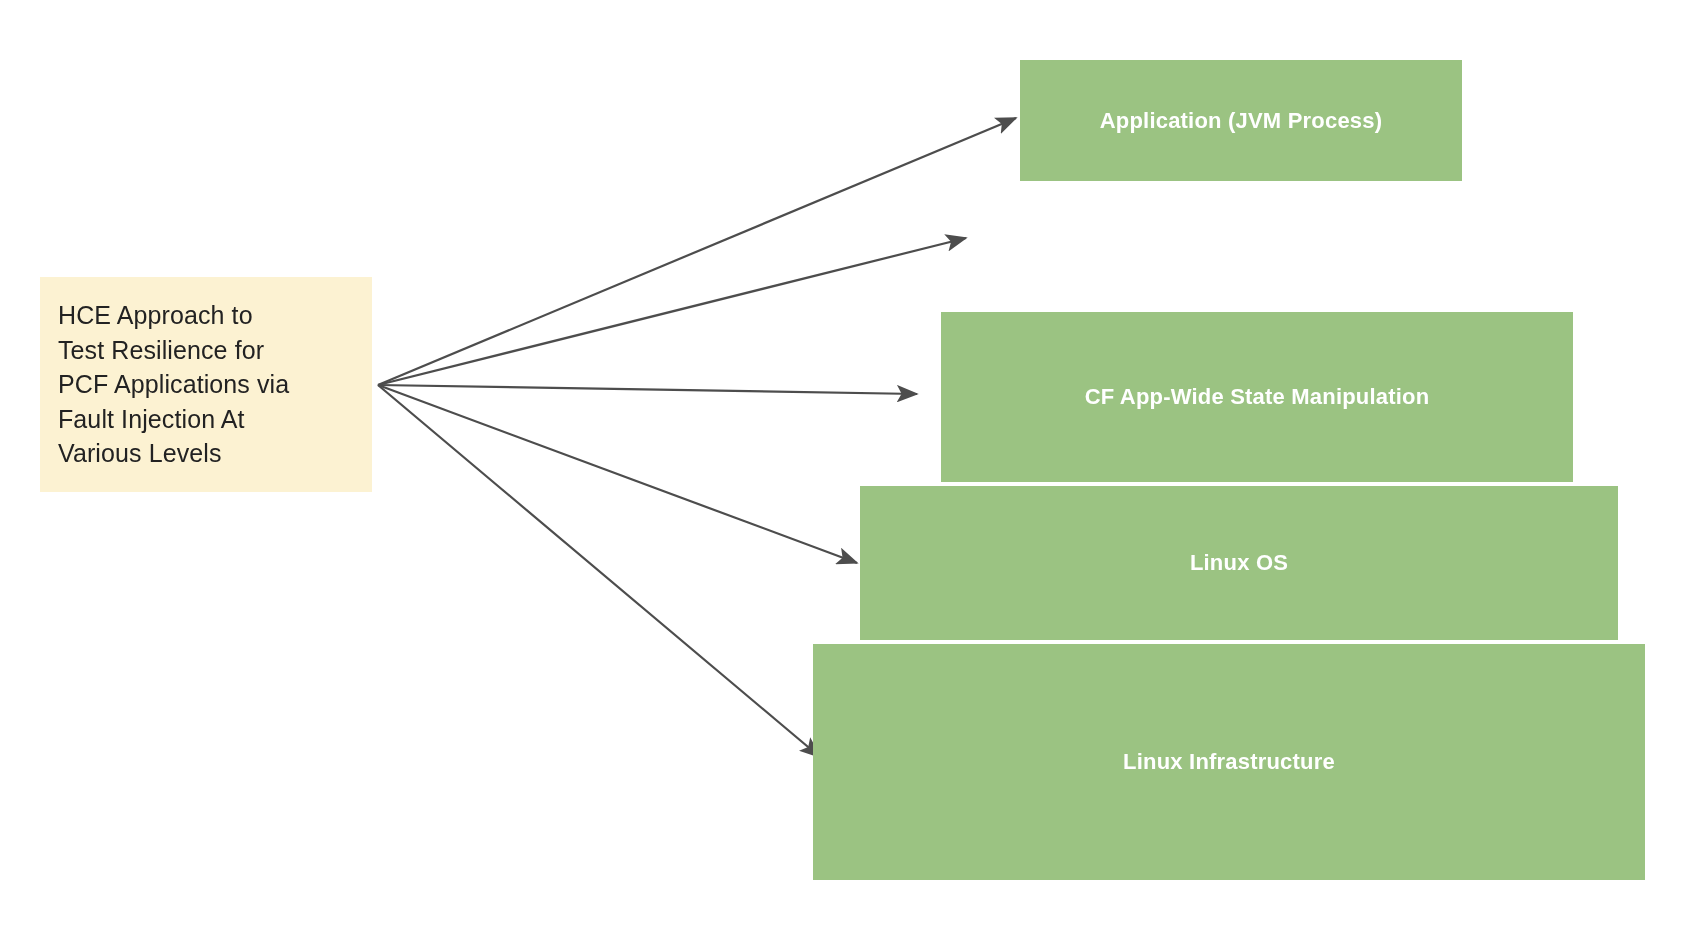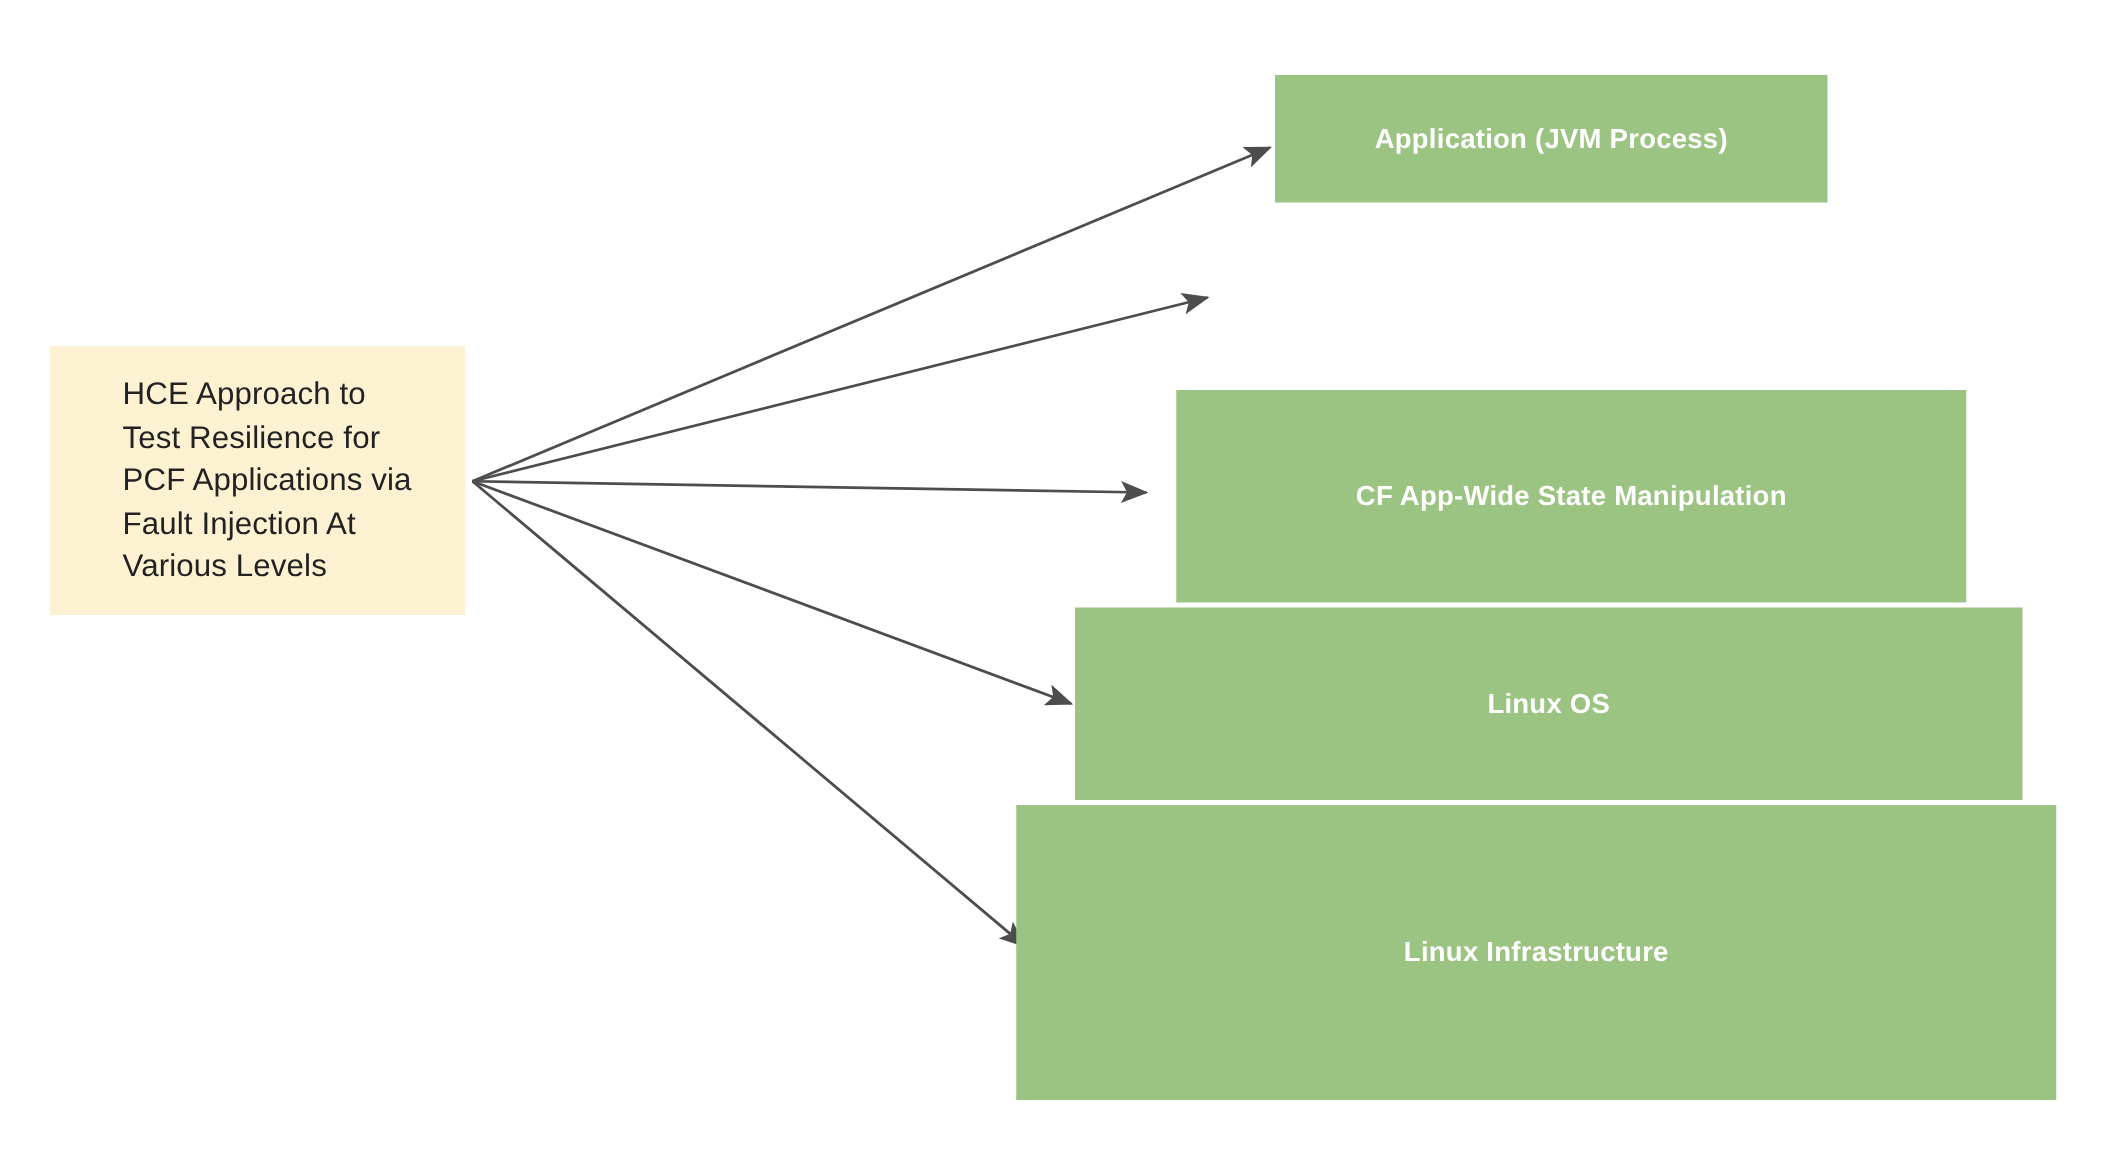--- a/index.html
+++ b/index.html
@@ -35,21 +35,20 @@
     justify-content: flex-start;
     padding: 14px 16px 14px 18px;
   }
   .source-text {
     font-size: 25px;
     line-height: 1.38;
     color: #222222;
     font-weight: 400;
     white-space: pre-line;
     letter-spacing: 0.1px;
-    margin-left: 40px;
   }
   .layer-box {
     position: absolute;
     box-sizing: border-box;
     background: #9bc382;
     display: flex;
     align-items: center;
     justify-content: center;
   }
   .layer-label {
@@ -85,21 +84,21 @@
   </svg>
 
   <div class="source-box" style="left:40px; top:277px; width:332px; height:215px;">
     <span class="source-text">HCE Approach to
 Test Resilience for
 PCF Applications via
 Fault Injection At
 Various Levels</span>
   </div>
 
-  <div class="layer-box" style="left:1020px; top:60px; width:442px; height:102px;">
+  <div class="layer-box" style="left:1020px; top:60px; width:442px; height:121px;">
     <span class="layer-label">Application (JVM Process)</span>
   </div>
 
 
   <div class="layer-box" style="left:920px; top:312px; width:632px; height:170px;margin-left:21px;">
     <span class="layer-label">CF App-Wide State Manipulation</span>
   </div>
 
   <div class="layer-box" style="left:860px; top:486px; width:758px; height:154px;justify-content:center;">
     <span class="layer-label">Linux OS</span>

